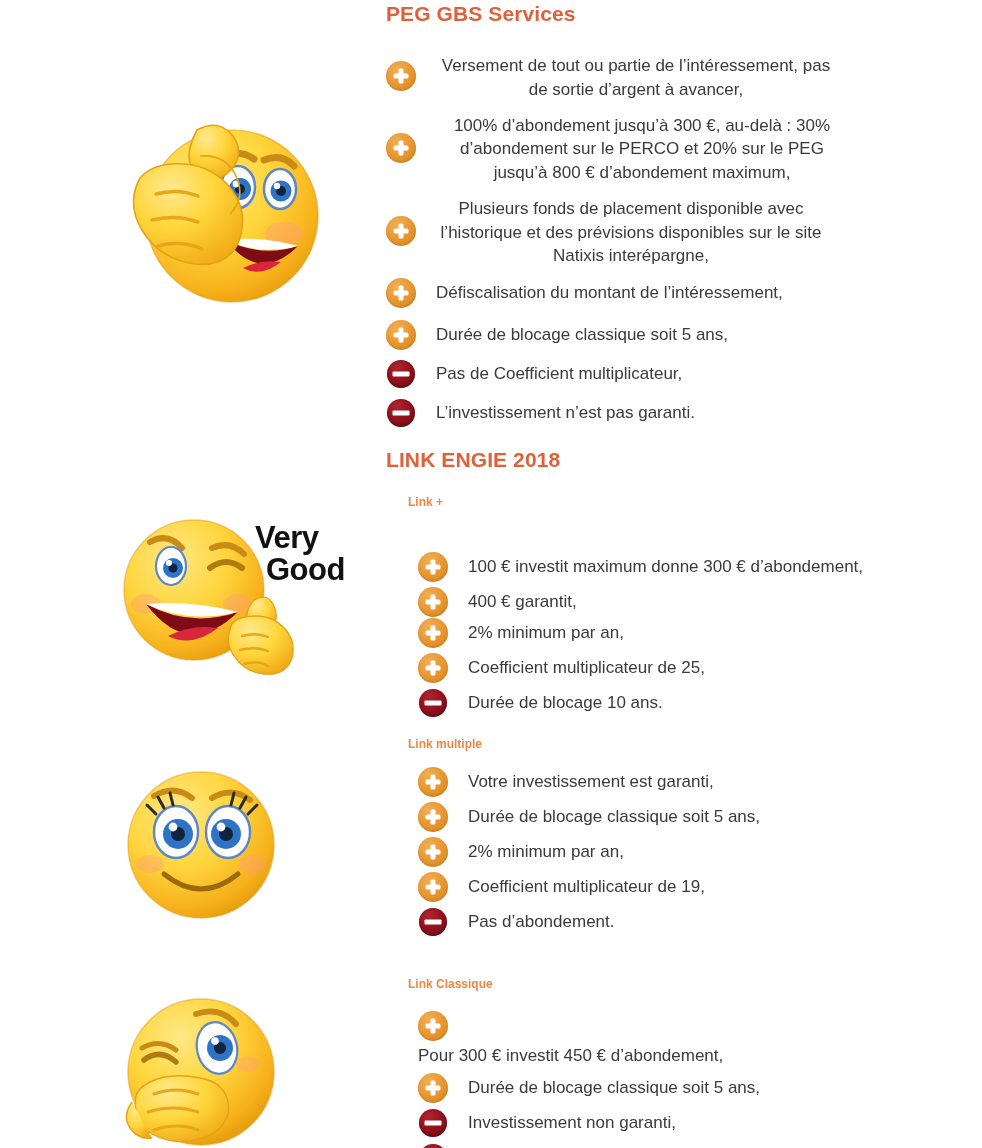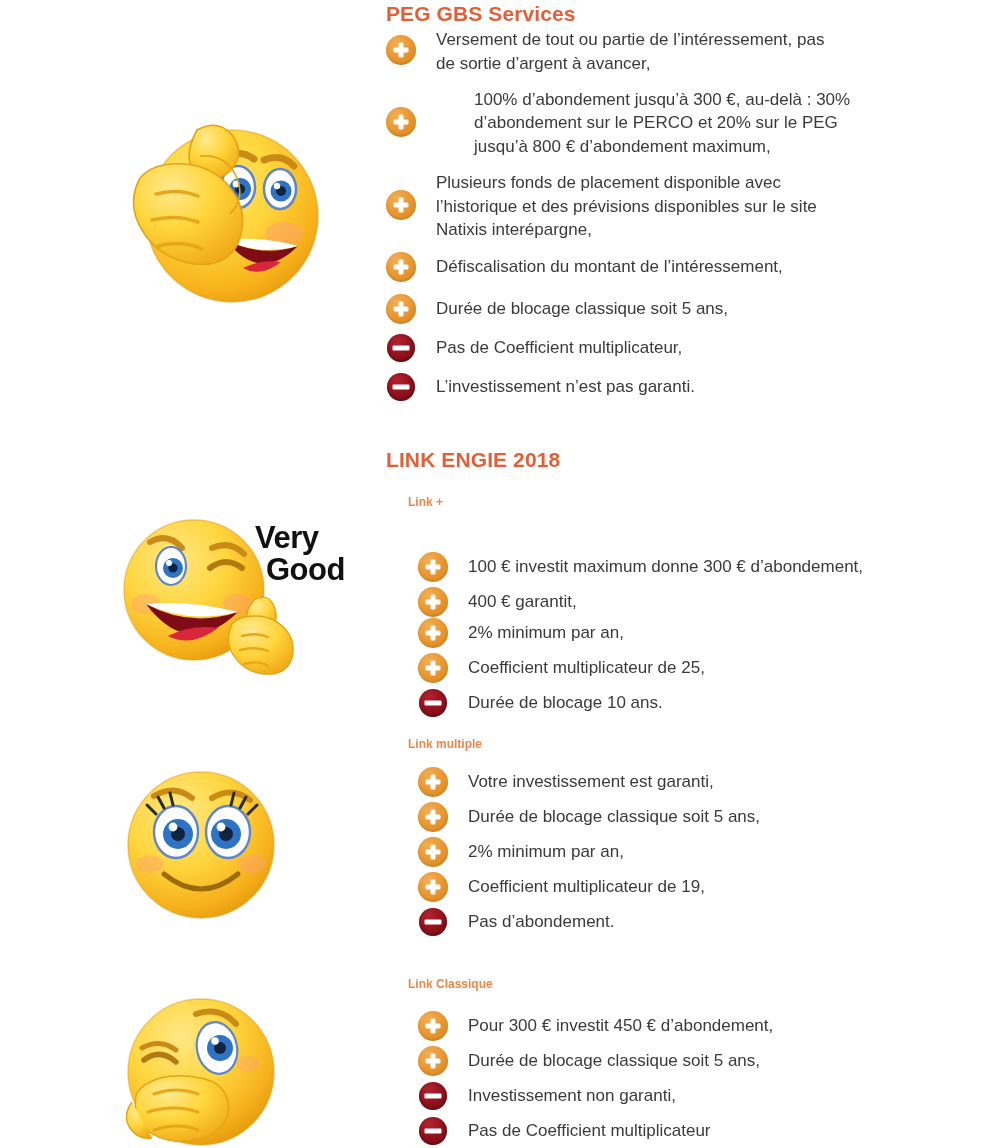--- a/index.html
+++ b/index.html
@@ -176,28 +176,28 @@
       <path d="M52 112 q22 -6 42 2" stroke="#E8A618" stroke-width="3.5" fill="none" stroke-linecap="round"></path>
       <path d="M48 138 q24 -6 46 2" stroke="#E8A618" stroke-width="3.5" fill="none" stroke-linecap="round"></path>
       <path d="M54 164 q24 -6 44 3" stroke="#E8A618" stroke-width="3.5" fill="none" stroke-linecap="round"></path>
       <path d="M96 74 q26 -2 36 20 q10 22 -6 38" stroke="#E2A416" stroke-width="1.6" fill="none"></path>
     </svg>
   </div>
 
   <div class="section" style="left:386px; top:2px; width:520px;">
     <div class="section-title">PEG GBS Services</div>
 
-    <ul class="bullets" style="">
+    <ul class="bullets" style="margin-top:26px;text-align:center;">
       <li class="bullet multiline" style="margin-bottom:10px;">
         <span class="icon-wrap">
             <span class="ico plus"></span>
           </span>
         <span class="btext" style="max-width:400px;">Versement de tout ou partie de l’intéressement, pas de sortie d’argent à avancer,</span>
       </li>
-      <li class="bullet multiline" style="margin-bottom:10px;gap:38px;">
+      <li class="bullet multiline" style="margin-bottom:10px;">
         <span class="icon-wrap">
             <span class="ico plus"></span>
           </span>
         <span class="btext" style="max-width:412px;">100% d’abondement jusqu’à 300 €, au-delà : 30% d’abondement sur le PERCO et 20% sur le PEG jusqu’à 800 € d’abondement maximum,</span>
       </li>
       <li class="bullet multiline" style="margin-bottom:10px;">
         <span class="icon-wrap">
             <span class="ico plus"></span>
           </span>
         <span class="btext" style="max-width:390px;">Plusieurs fonds de placement disponible avec l’historique et des prévisions disponibles sur le site Natixis interépargne,</span>
@@ -423,21 +423,21 @@
       <path d="M34 96 q22 -8 44 0" stroke="#E8A618" stroke-width="3" fill="none" stroke-linecap="round"></path>
       <path d="M28 114 q26 -8 50 0" stroke="#E8A618" stroke-width="3" fill="none" stroke-linecap="round"></path>
       <path d="M34 132 q24 -8 44 0" stroke="#E8A618" stroke-width="3" fill="none" stroke-linecap="round"></path>
       <path d="M12 104 q-10 14 -2 26 q8 12 22 10" fill="url(#handD)" stroke="#E2A416" stroke-width="1.4"></path>
     </svg>
   </div>
 
   <div class="section" style="left:408px; top:978px; width:500px;">
     <div class="sub-title">Link Classique</div>
     <ul class="bullets" style="margin-top:20px; margin-left:10px;">
-      <li class="bullet" style="margin-bottom:5px;">
+      <li class="bullet" style="margin-bottom:5px;flex-direction:column;">
         <span class="icon-wrap">
             <span class="ico plus"></span>
           </span>
         <span class="btext">Pour 300 € investit 450 € d’abondement,</span>
       </li>
       <li class="bullet" style="margin-bottom:5px;">
         <span class="icon-wrap">
             <span class="ico plus"></span>
           </span>
         <span class="btext">Durée de blocage classique soit 5 ans,</span>

